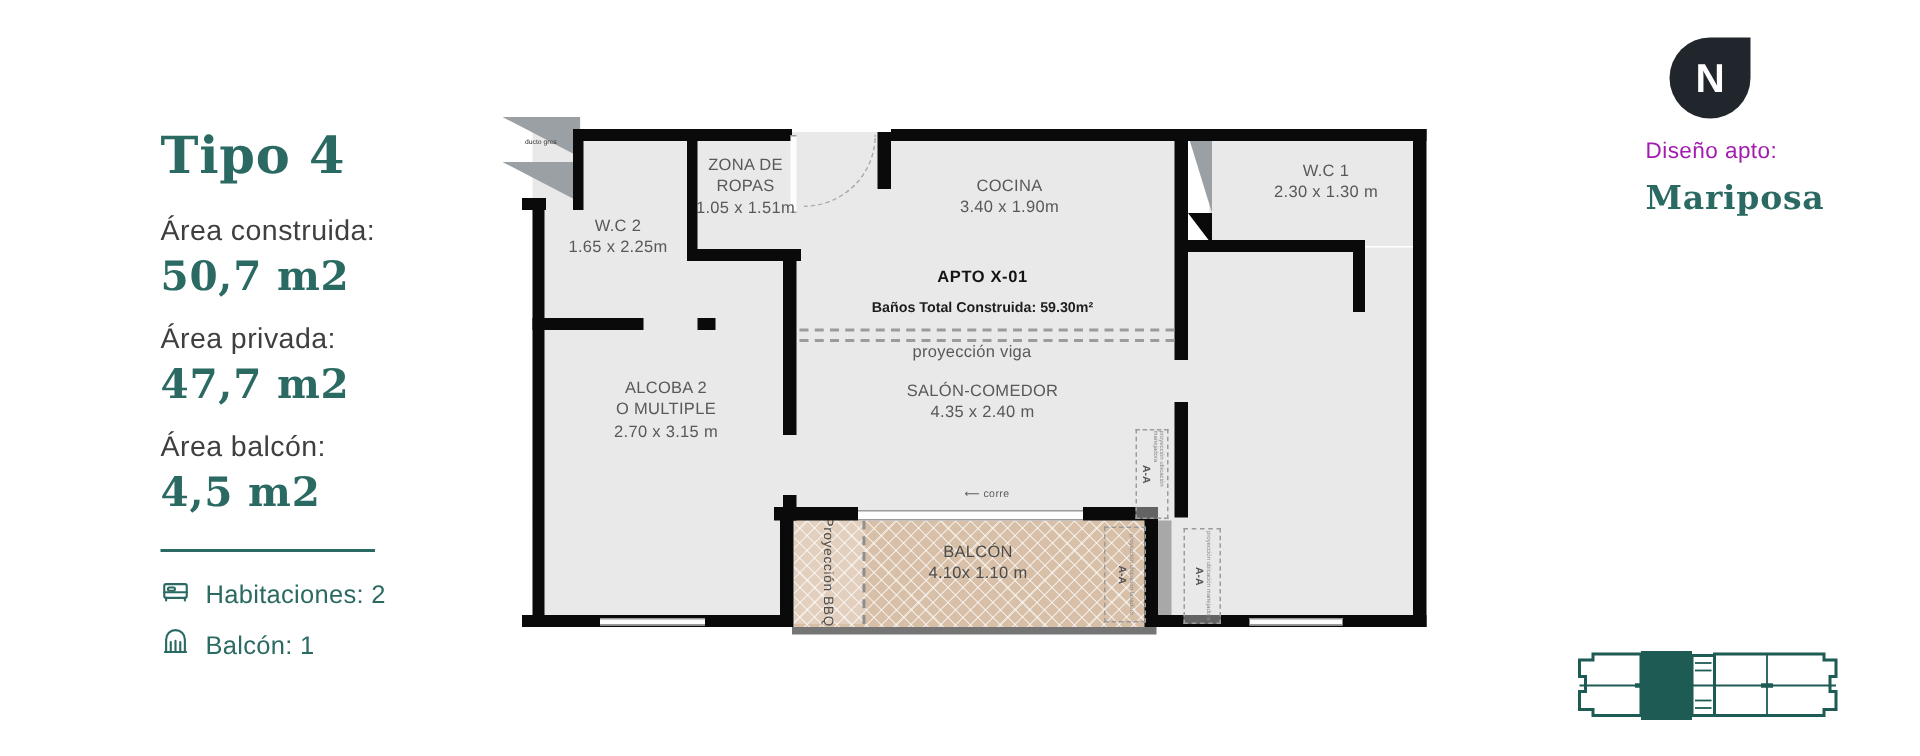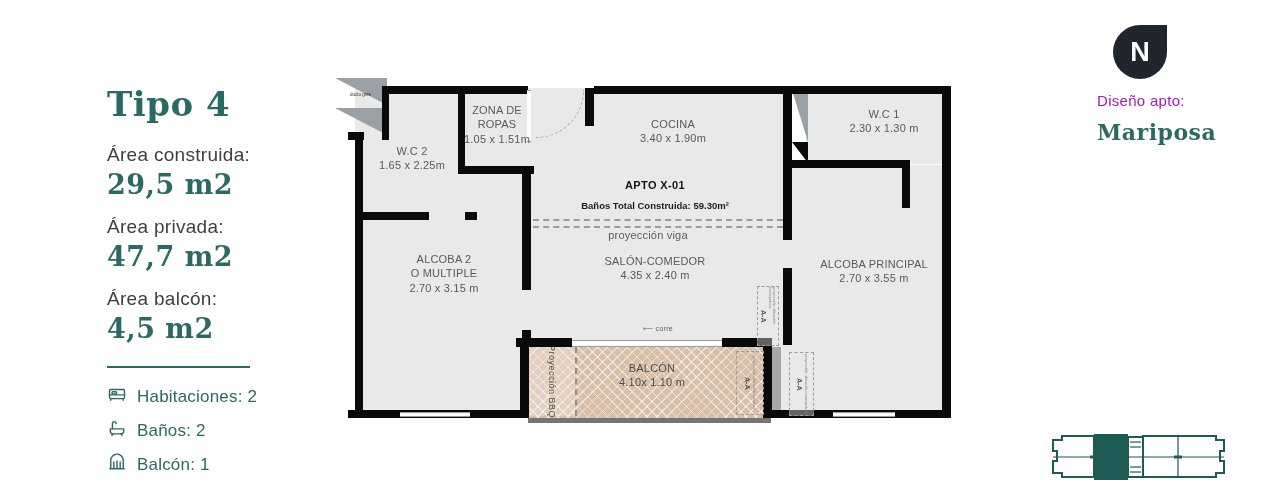--- a/index.html
+++ b/index.html
@@ -53,52 +53,41 @@
 </style>
 </head>
 <body>
 
 <div class="stage">
 
   <div class="info">
     <h1>Tipo 4</h1>
 
     <div class="area-label">Área construida:</div>
-    <div class="area-value">29,5 m2</div>
+    <div class="area-value">50,7 m2</div>
 
     <div class="area-label">Área privada:</div>
     <div class="area-value">47,7 m2</div>
 
     <div class="area-label">Área balcón:</div>
     <div class="area-value">4,5 m2</div>
 
     <div class="divider"></div>
 
     <div class="feat">
       <span>
         <svg width="20" height="20" viewBox="0 0 24 24" fill="none" stroke="#2b6a62" stroke-width="1.7" stroke-linecap="round" stroke-linejoin="round">
           <rect x="3" y="6.5" width="18" height="11" rx="1.5"></rect>
           <line x1="3" y1="13" x2="21" y2="13"></line>
           <rect x="6" y="9.2" width="5.5" height="2.6" rx="1"></rect>
           <line x1="4.5" y1="17.5" x2="4.5" y2="19.5"></line>
             <line x1="19.5" y1="17.5" x2="19.5" y2="19.5"></line>
         </svg>
       </span>
       <span>Habitaciones: 2</span>
-    </div>
-    <div class="feat">
-      <span>
-        <svg width="20" height="20" viewBox="0 0 24 24" fill="none" stroke="#2b6a62" stroke-width="1.7" stroke-linecap="round" stroke-linejoin="round">
-          <path d="M4 13 h16 v2.5 a3.5 3.5 0 0 1 -3.5 3.5 h-9 A3.5 3.5 0 0 1 4 15.5 Z"></path>
-          <path d="M6.5 13 V6.5 a2.2 2.2 0 0 1 4.4 0"></path>
-          <line x1="6" y1="21" x2="7" y2="19"></line>
-            <line x1="18" y1="21" x2="17" y2="19"></line>
-        </svg>
-      </span>
-      <span>Baños: 2</span>
     </div>
     <div class="feat">
       <span>
         <svg width="20" height="20" viewBox="0 0 24 24" fill="none" stroke="#2b6a62" stroke-width="1.7" stroke-linecap="round" stroke-linejoin="round">
           <path d="M4.5 19.5 V10 a7.5 7.5 0 0 1 15 0 v9.5"></path>
           <line x1="8.2" y1="12" x2="8.2" y2="19.5"></line>
           <line x1="12" y1="11" x2="12" y2="19.5"></line>
           <line x1="15.8" y1="12" x2="15.8" y2="19.5"></line>
           <line x1="3.5" y1="20" x2="20.5" y2="20"></line>
         </svg>
@@ -198,24 +187,20 @@
   <div class="rl" style="left:648px;top:228px;">proyección viga</div>
   <div class="rl" style="left:655px;top:254px;">
     <div>SALÓN-COMEDOR</div>
       <div>4.35 x 2.40 m</div>
   </div>
   <div class="rl" style="left:444px;top:252px;">
     <div>ALCOBA 2</div>
       <div>O MULTIPLE</div>
       <div>2.70 x 3.15 m</div>
   </div>
-  <div class="rl" style="left:874px;top:257px;">
-    <div>ALCOBA PRINCIPAL</div>
-      <div>2.70 x 3.55 m</div>
-  </div>
   <div class="rl" style="left:652px;top:361px;color:#4c4c4c;">
     <div>BALCÓN</div>
       <div>4.10x 1.10 m</div>
   </div>
 
   <div class="npin">
     <span>N</span>
   </div>
   <div class="design-label">Diseño apto:</div>
   <div class="design-value">Mariposa</div>

